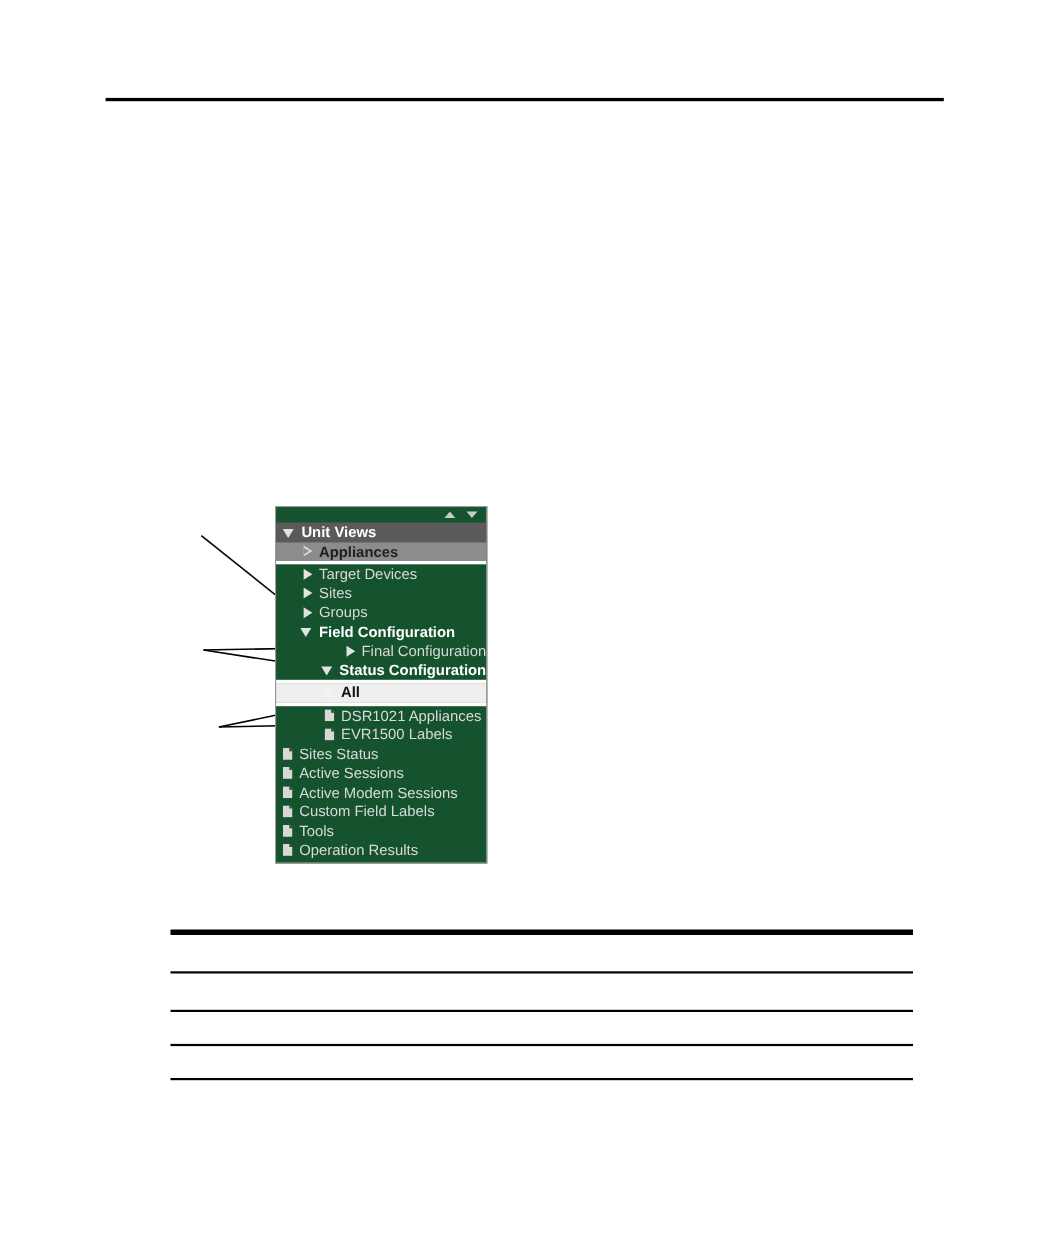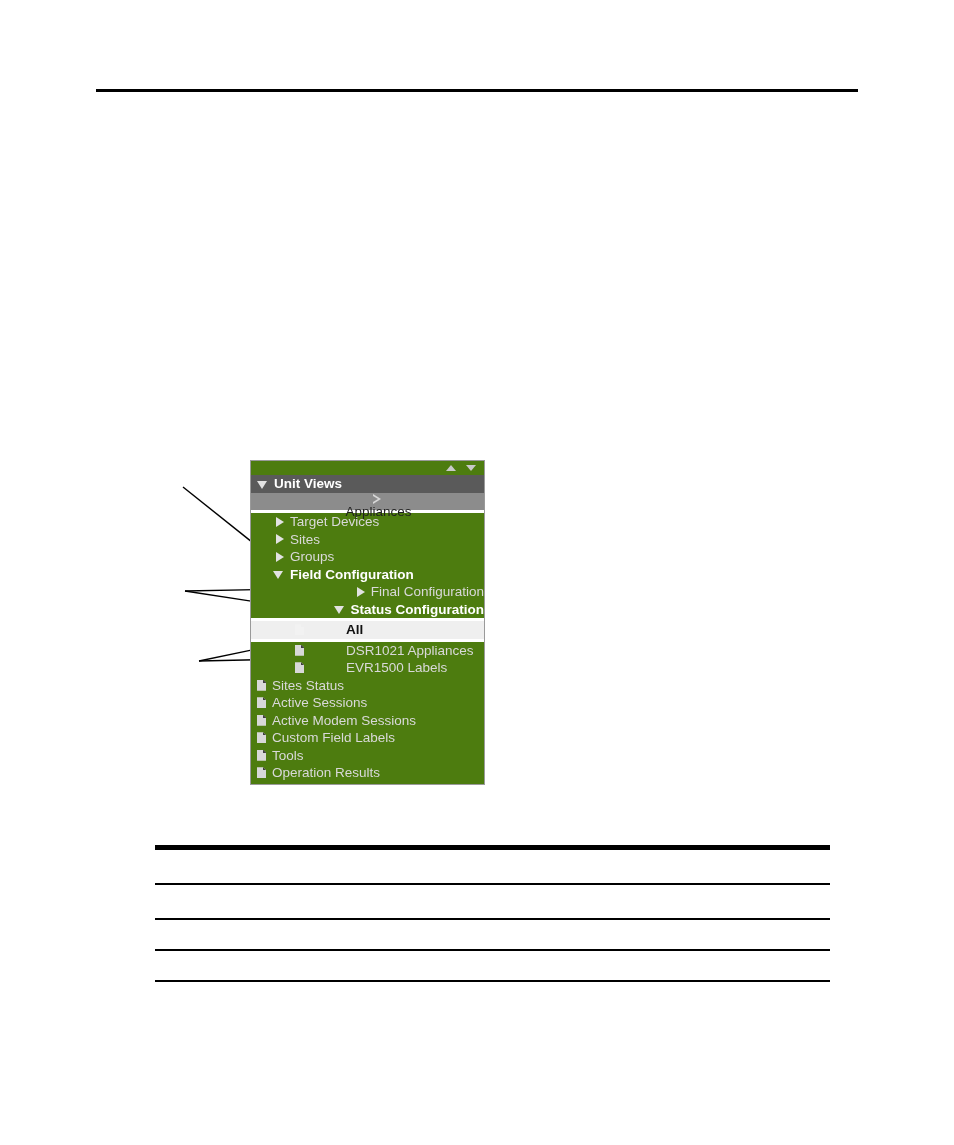--- a/index.html
+++ b/index.html
@@ -37,22 +37,22 @@
     background: #000000;
   }
   .tbl-rule.thick { height: 5px; width: 675px; }
   .tbl-rule.thin  { height: 2px; width: 675px; }
 
   
   .tree-panel {
     position: absolute;
     left: 250px;
     top: 460px;
-    width: 235px;
-    background: #4d7c0f;
+    width: 193px;
+    background: #14532d;
     border: 1px solid #9a9a9a;
     box-sizing: border-box;
     padding-bottom: 2px;
   }
 
   .scroll-arrows {
     height: 14px;
     position: relative;
   }
   .arrow-up, .arrow-down {
@@ -86,35 +86,34 @@
 
   
   .tree-row.hl-mid {
     background: #5a5a5a;
     color: #ffffff;
     font-weight: bold;
   }
   .tree-row.hl-light {
     background: #8c8c8c;
     color: #1f1f1f;
-    font-weight: normal;
-    flex-direction: column;
+    font-weight: bold;
   }
   .tree-row.hl-white {
     background: #efefef;
     color: #111111;
     font-weight: bold;
   }
   .tree-row.bold { font-weight: bold; color: #ffffff; }
 
   
   .ind0 { padding-left: 6px; }
   .ind1 { padding-left: 22px; }
   .ind2 { padding-left: 36px; justify-content: flex-end; }
-  .ind3 { padding-left: 44px; gap: 36px; }
+  .ind3 { padding-left: 44px; }
 
   
   .tri {
     width: 12px;
     height: 12px;
     margin-right: 5px;
     position: relative;
     flex: 0 0 auto;
   }
   .tri.right::after {

